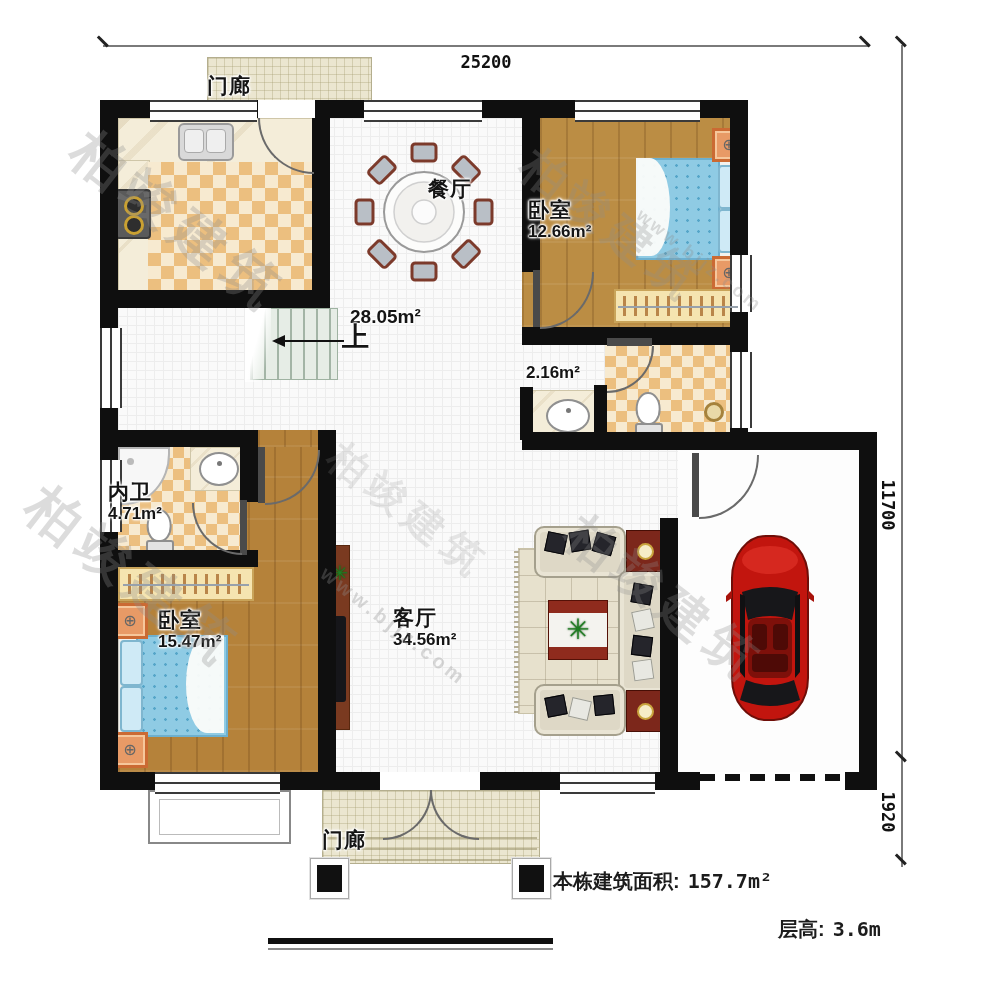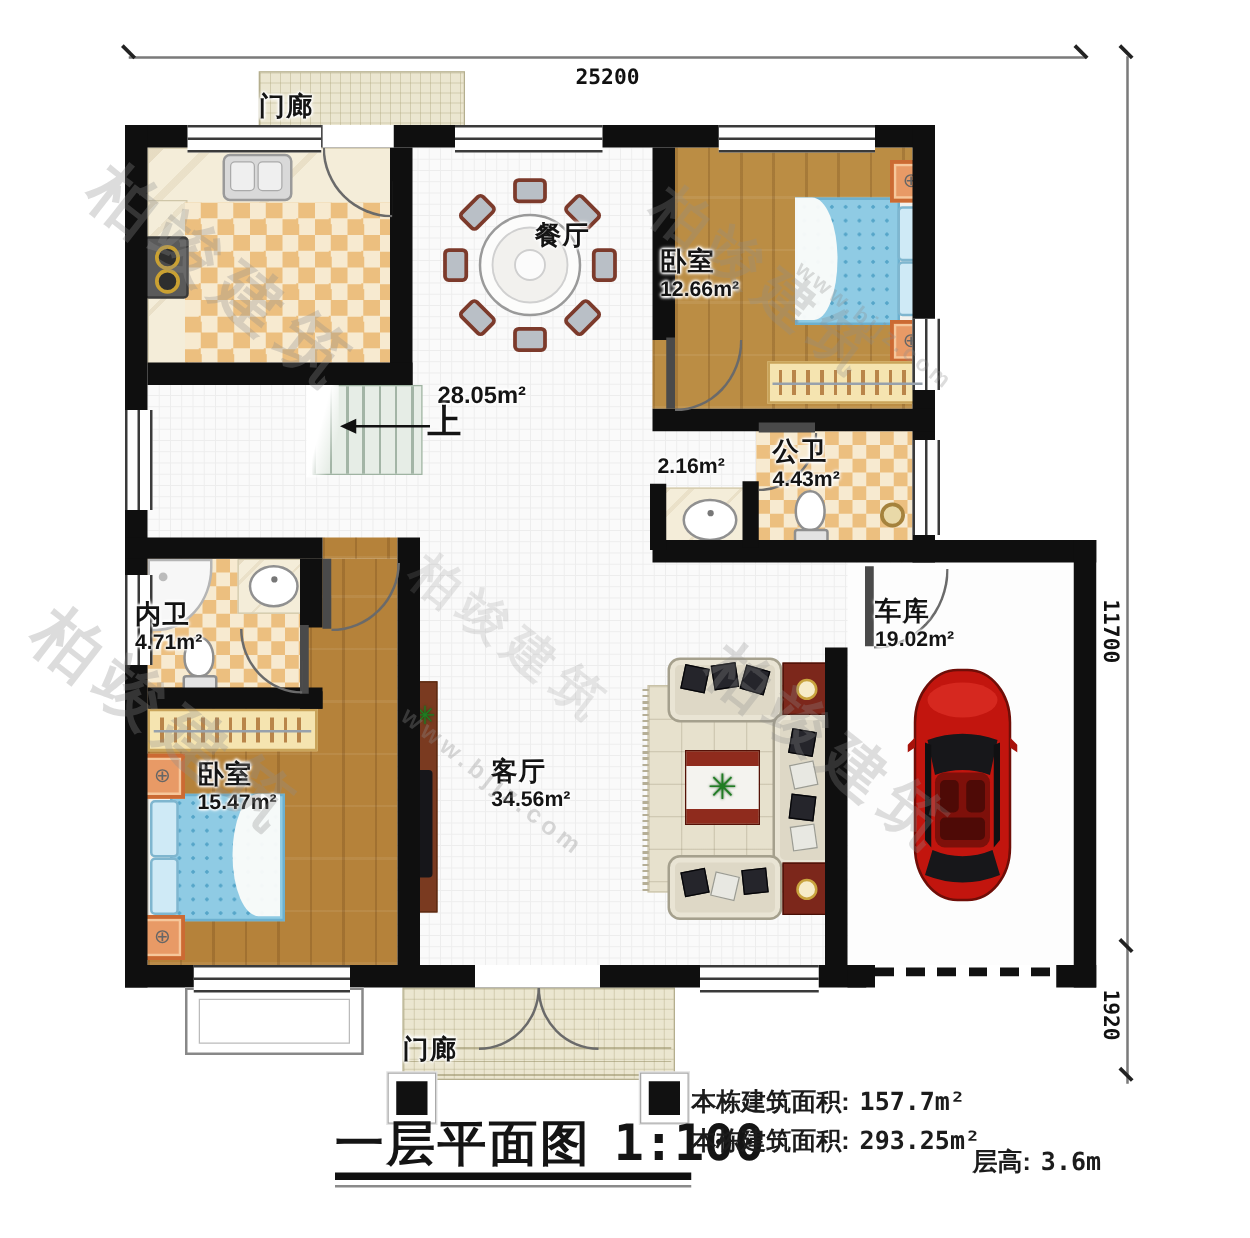--- a/index.html
+++ b/index.html
@@ -277,30 +277,22 @@
   <div class="rlabel" style="left:428px;top:136px;width:104px;margin-top:41px;">
     <span class="rname">餐厅</span>
   </div>
   <div class="rlabel" style="left:350px;top:306px;width:114px;">
     <span class="rarea" style="font-size:19px;">28.05m²</span>
   </div>
   <div class="rlabel" style="left:528px;top:198px;width:125px;">
     <span class="rname">卧室</span>
     <span class="rarea">12.66m²</span>
   </div>
-  <div class="rlabel" style="left:618px;top:350px;width:130px;">
-    <span class="rname">公卫</span>
-    <span class="rarea">4.43m²</span>
-  </div>
   <div class="rlabel" style="left:526px;top:363px;width:84px;">
     <span class="rarea">2.16m²</span>
-  </div>
-  <div class="rlabel" style="left:700px;top:478px;width:125px;">
-    <span class="rname">车库</span>
-    <span class="rarea">19.02m²</span>
   </div>
   <div class="rlabel" style="left:108px;top:480px;width:108px;">
     <span class="rname">内卫</span>
     <span class="rarea">4.71m²</span>
   </div>
   <div class="rlabel" style="left:158px;top:608px;width:128px;">
     <span class="rname">卧室</span>
     <span class="rarea">15.47m²</span>
   </div>
   <div class="rlabel" style="left:393px;top:606px;width:114px;">
@@ -309,35 +301,28 @@
   </div>
   <div class="rlabel" style="left:342px;top:322px;width:34px;">
     <span class="rname" style="font-size:27px;">上</span>
   </div>
   <div class="rlabel" style="left:322px;top:828px;width:216px;">
     <span class="rname">门廊</span>
   </div>
 
   <div class="colm" style="left:310px;top:858px;width:37px;height:39px;"></div>
   <div class="colm" style="left:512px;top:858px;width:37px;height:39px;"></div>
-  <div class="titlerow" style="left:268px;top:888px;">
-    <span class="titletext">一层平面图</span>
-    <span class="titlescale">1:100</span>
-  </div>
   <div class="uline" style="left:268px;top:938px;width:285px;height:6px;"></div>
   <div class="uline" style="left:268px;top:948px;width:285px;height:2px;background:#8a8a8a;"></div>
 
   <div class="statrow" style="left:553px;top:868px;">
     <span>本栋建筑面积:</span><span class="val">157.7m²</span>
   </div>
   <div class="statrow" style="left:778px;top:916px;">
     <span>层高:</span><span class="val">3.6m</span>
-  </div>
-  <div class="statrow" style="left:553px;top:899px;">
-    <span>本栋建筑面积:</span><span class="val">293.25m²</span>
   </div>
 
   <div class="wm" style="left:100px;top:115px;font-size:54px;letter-spacing:10px;opacity:.30;"><span>柏竣建筑</span></div>
   <div class="wm" style="left:545px;top:135px;font-size:46px;letter-spacing:8px;opacity:.28;"><span>柏竣建筑</span></div>
   <div class="wm" style="left:55px;top:470px;font-size:54px;letter-spacing:10px;opacity:.30;"><span>柏竣建筑</span></div>
   <div class="wm" style="left:350px;top:430px;font-size:40px;letter-spacing:8px;opacity:.20;"><span>柏竣建筑</span></div>
   <div class="wm" style="left:592px;top:500px;font-size:50px;letter-spacing:9px;opacity:.28;"><span>柏竣建筑</span></div>
   <div class="wm" style="left:330px;top:562px;font-size:20px;letter-spacing:4px;opacity:.32;"><span>www.bjjz.com</span></div>
   <div class="wm" style="left:645px;top:205px;font-size:18px;letter-spacing:3px;opacity:.30;"><span>www.bjjz.com</span></div>
 

